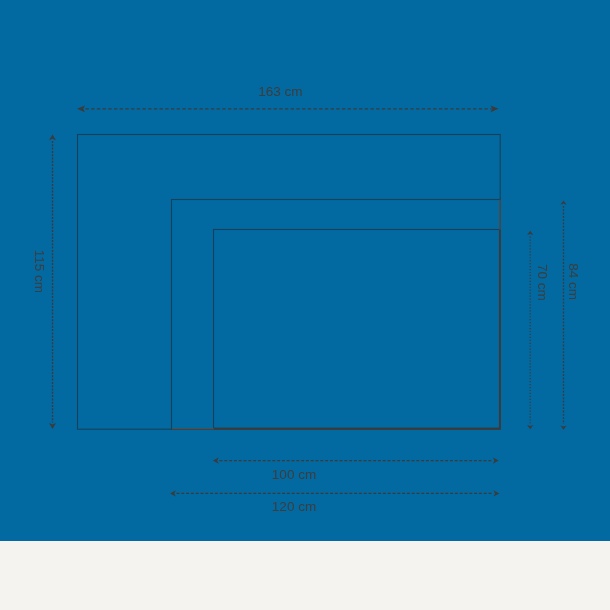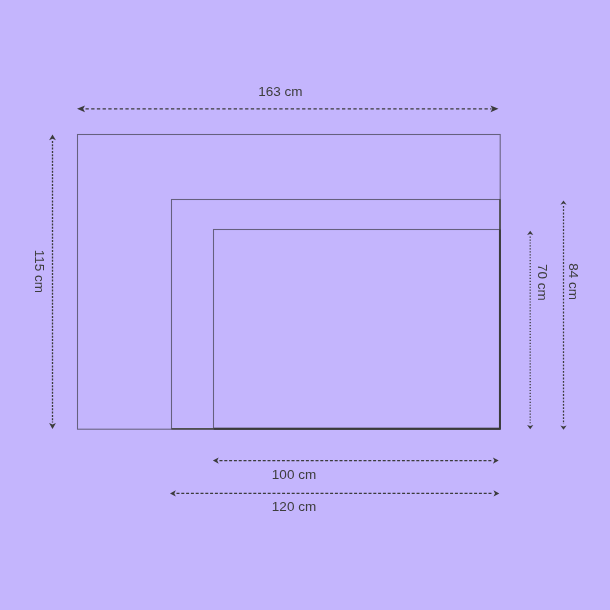--- a/index.html
+++ b/index.html
@@ -1,16 +1,16 @@
 <!DOCTYPE html>
 <html><head>
 <meta charset="utf-8">
 <style>
   html,body{margin:0;padding:0;background:#f4f3f0;}
-  .stage{position:relative;width:610px;height:610px;background:#c4b5fd;overflow:hidden;will-change:transform;}
+  .stage{position:relative;width:610px;height:541px;background:#0369a1;overflow:hidden;will-change:transform;}
   svg{display:block;}
   text{font-family:"Liberation Sans", sans-serif;fill:#3d3d3d;font-size:13.5px;}
 </style>
 </head>
 <body>
 
 <div class="stage">
 <svg width="610" height="610" viewBox="0 0 610 610">
 
   <rect x="77.5" y="134.5" width="422.7" height="294.7" fill="none" stroke="rgba(35,35,35,0.58)" stroke-width="1.05"></rect>

